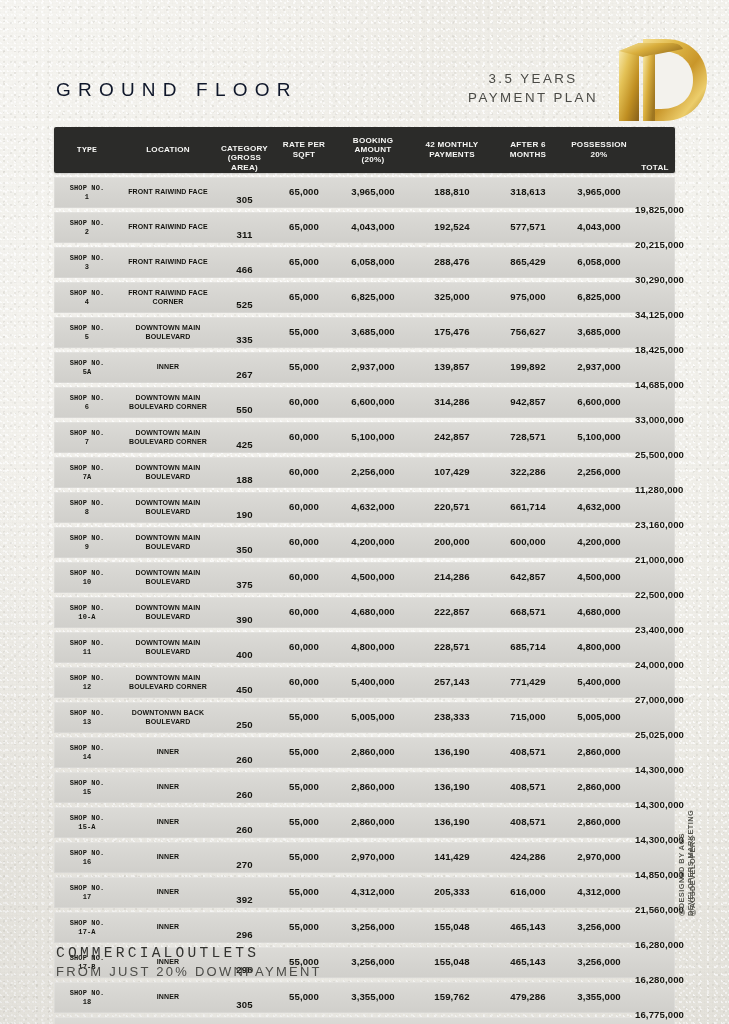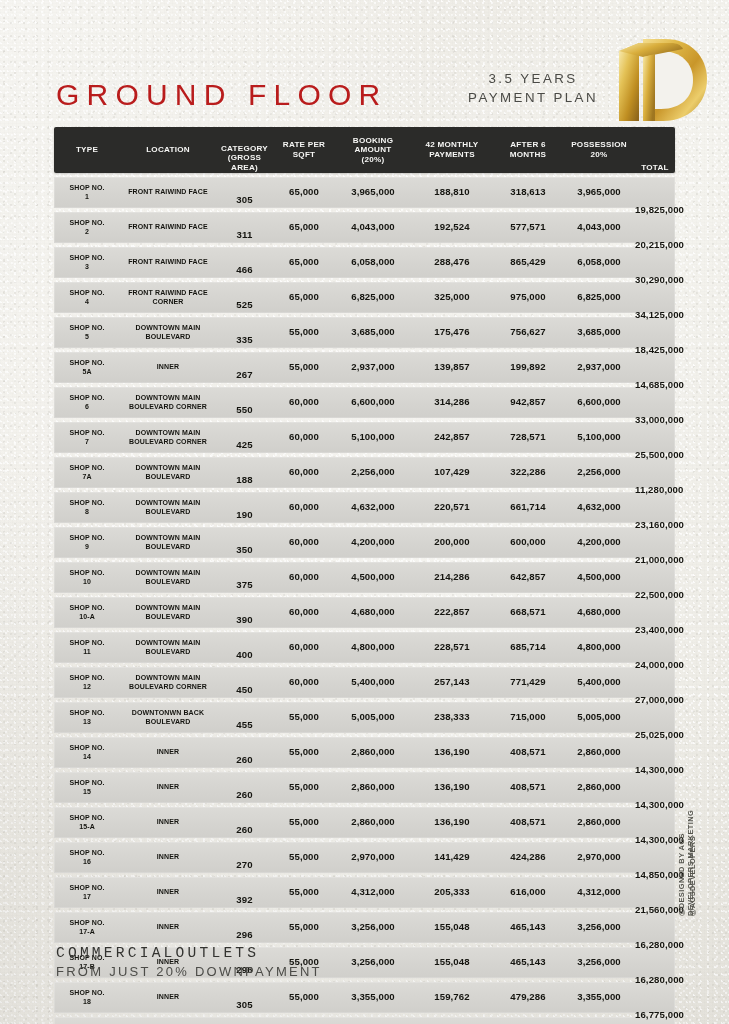--- a/index.html
+++ b/index.html
@@ -52,23 +52,23 @@
   
   #header {
     position: absolute;
     left: 0; right: 0; top: 0;
     height: 130px;
   }
   #title {
     position: absolute;
     left: 56px;
     top: 80px;
-    font-size: 30px;
+    font-size: 19px;
     letter-spacing: 7.2px;
-    color: #b91c1c;
+    color: #0f172a;
     font-weight: 400;
     white-space: nowrap;
     line-height: 1;
   }
   #plan-block {
     position: absolute;
     right: 131px;
     top: 70px;
     text-align: center;
     color: #4a4a46;
@@ -134,21 +134,21 @@
     font-size: 7.0px;
     line-height: 8.2px;
     letter-spacing: .12px;
   }
   .trow .cell.num {
     font-size: 9.6px;
     letter-spacing: .1px;
   }
 
   
-  .c0 { width: 66px; }
+  .c0 { width: 66px; font-family: Liberation Mono, monospace; }
   .c1 { width: 96px; }
   .c2 { width: 57px; margin-top: 16px; }
   .c3 { width: 62px; }
   .c4 { width: 76px; }
   .c5 { width: 82px; }
   .c6 { width: 70px; }
   .c7 { width: 72px; }
   .c8 { width: 40px; flex: 1 1 auto; margin-top: 36px; }
 
   
@@ -447,21 +447,21 @@
         <div class="cell c3 num">60,000</div>
         <div class="cell c4 num">5,400,000</div>
         <div class="cell c5 num">257,143</div>
         <div class="cell c6 num">771,429</div>
         <div class="cell c7 num">5,400,000</div>
         <div class="cell c8 num">27,000,000</div>
       </div>
       <div class="row trow">
         <div class="cell c0 small">SHOP NO.<br>13</div>
         <div class="cell c1 small">DOWNTONWN BACK BOULEVARD</div>
-        <div class="cell c2 num">455</div>
+        <div class="cell c2 num">250</div>
         <div class="cell c3 num">55,000</div>
         <div class="cell c4 num">5,005,000</div>
         <div class="cell c5 num">238,333</div>
         <div class="cell c6 num">715,000</div>
         <div class="cell c7 num">5,005,000</div>
         <div class="cell c8 num">25,025,000</div>
       </div>
       <div class="row trow">
         <div class="cell c0 small">SHOP NO.<br>14</div>
         <div class="cell c1 small">INNER</div>

